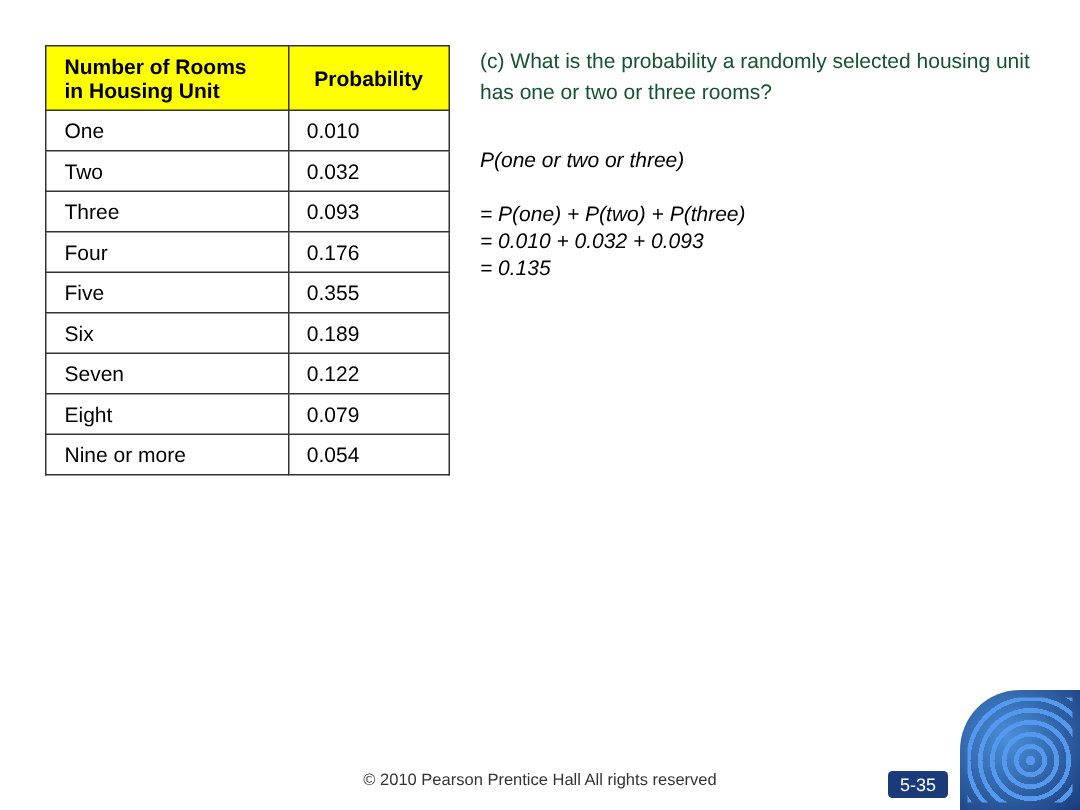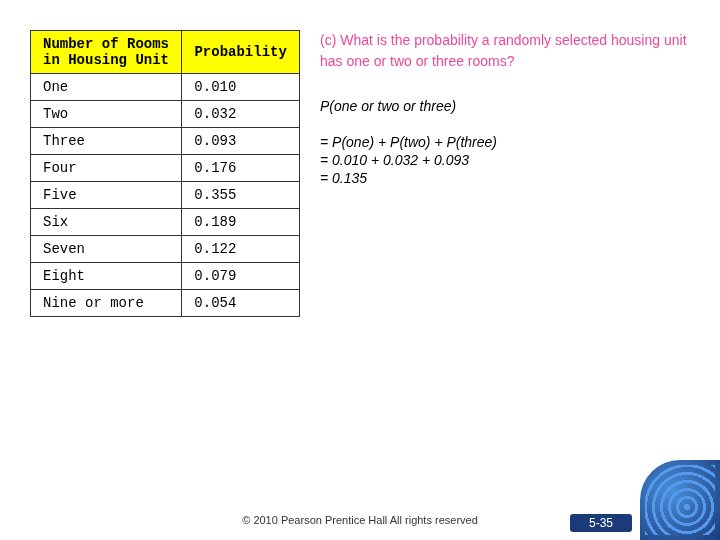--- a/index.html
+++ b/index.html
@@ -16,21 +16,20 @@
     .main-content {
       display: flex;
       flex-direction: row;
       padding: 30px 20px 20px 30px;
       gap: 20px;
     }
 
     
     .table-section {
       flex: 0 0 auto;
-      font-family: Liberation Mono, monospace;
     }
 
     table {
       border-collapse: collapse;
       min-width: 270px;
     }
 
     table th, table td {
       border: 1px solid #333;
       padding: 5px 12px;
@@ -57,21 +56,21 @@
       flex: 1;
       padding-top: 0;
       display: flex;
       flex-direction: column;
       gap: 16px;
     }
 
     .description-text {
       font-size: 14px;
       line-height: 1.5;
-      color: #ec4899;
+      color: #14532d;
     }
 
     .formula-block {
       margin-top: 10px;
     }
 
     .formula-label {
       font-size: 14px;
       font-style: italic;
       margin-bottom: 20px;
@@ -123,21 +122,21 @@
     }
 
     
     .slide-number {
       position: absolute;
       bottom: 8px;
       right: 88px;
       font-size: 12px;
       color: #fff;
       background: #1a3a7a;
-      padding: 2px 19px;
+      padding: 2px 8px;
       border-radius: 3px;
     }
   </style>
 </head>
 <body>
 
 <div class="main-content">
 
   <div class="table-section">
     <table>

